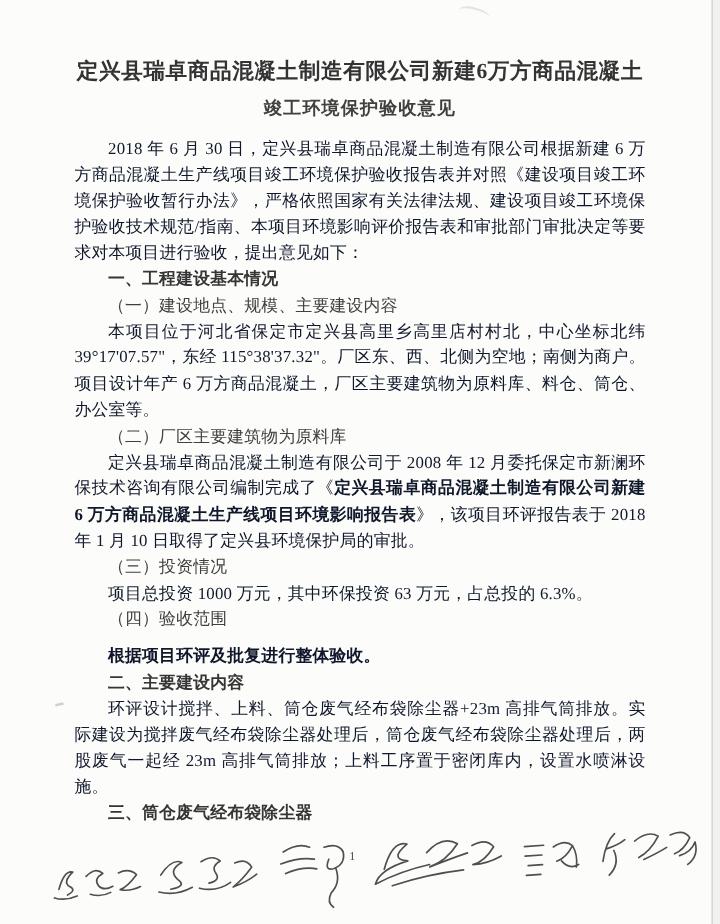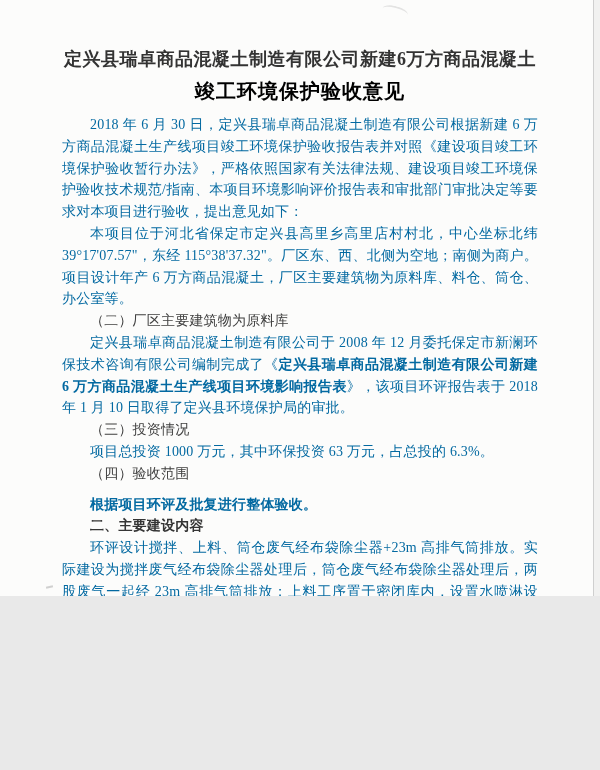--- a/index.html
+++ b/index.html
@@ -1,17 +1,17 @@
 <!DOCTYPE html>
 <html><head>
 <meta charset="utf-8">
 <style>
   html,body{margin:0;padding:0;background:#e9e9e9;}
   .page{
-    position:relative;width:600px;height:596px;margin:0 auto;
+    position:relative;width:600px;height:770px;margin:0 auto;
     background:#fcfcfb;overflow:hidden;
     font-family:"Liberation Serif","DejaVu Serif",serif;
     color:#3d3d3d;
   }
   .scan-edge{
     position:absolute;top:0;right:0;width:6px;height:770px;
     background:#f1f1f0;border-left:1px solid #cfcfcf;
   }
   .smudge{
     position:absolute;left:382px;top:6px;width:26px;height:9px;
@@ -24,29 +24,29 @@
   }
   .content{
     position:absolute;left:62px;top:44px;width:476px;
   }
   .doc-title{
     font-size:18px;font-weight:bold;color:#333;
     text-align:center;line-height:31px;margin:0;
     letter-spacing:.5px;
   }
   .doc-subtitle{
-    font-size:20px;font-weight:bold;color:#000000;
+    font-size:15px;font-weight:bold;color:#404040;
     text-align:center;line-height:24px;margin:4px 0 0 0;
     letter-spacing:1px;
   }
   .doc-body{margin-top:11px;}
   .doc-body p{
     margin:0;font-size:14px;line-height:21.8px;
     text-align:justify;text-indent:2em;
-    color:#0369a1;letter-spacing:.2px;
+    color:#0f172a;letter-spacing:.2px;
   }
   .doc-body p.h1{font-weight:bold;color:#353535;}
   .doc-body p.h2{color:#404040;}
   .doc-body p.gap-top{margin-top:9px;font-weight:bold;}
   .doc-body .bold{font-weight:bold;}
   .page-number{
     position:absolute;left:291px;top:709px;
     font-size:10px;color:#4a4a4a;
     font-family:"Liberation Serif","DejaVu Serif",serif;
   }
@@ -62,20 +62,22 @@
 <div class="page">
 
   <div class="smudge"></div>
   <div class="speck"></div>
 
   <div class="content">
     <p class="doc-title">定兴县瑞卓商品混凝土制造有限公司新建6万方商品混凝土</p>
     <p class="doc-subtitle">竣工环境保护验收意见</p>
     <div class="doc-body">
         <p class="p"><span>2018 年 6 月 30 日，定兴县瑞卓商品混凝土制造有限公司根据新建 6 万方商品混凝土生产线项目竣工环境保护验收报告表并对照《建设项目竣工环境保护验收暂行办法》，严格依照国家有关法律法规、建设项目竣工环境保护验收技术规范/指南、本项目环境影响评价报告表和审批部门审批决定等要求对本项目进行验收，提出意见如下：</span></p>
+        <p class="h1"><span>一、工程建设基本情况</span></p>
+        <p class="h2"><span>（一）建设地点、规模、主要建设内容</span></p>
         <p class="p"><span>本项目位于河北省保定市定兴县高里乡高里店村村北，中心坐标北纬 39°17'07.57"，东经 115°38'37.32"。厂区东、西、北侧为空地；南侧为商户。项目设计年产 6 万方商品混凝土，厂区主要建筑物为原料库、料仓、筒仓、办公室等。</span></p>
         <p class="h2"><span>（二）厂区主要建筑物为原料库</span></p>
         <p class="p"><span>定兴县瑞卓商品混凝土制造有限公司于 2008 年 12 月委托保定市新澜环保技术咨询有限公司编制完成了《</span><span class="bold">定兴县瑞卓商品混凝土制造有限公司新建 6 万方商品混凝土生产线项目环境影响报告表</span><span>》，该项目环评报告表于 2018 年 1 月 10 日取得了定兴县环境保护局的审批。</span></p>
         <p class="h2"><span>（三）投资情况</span></p>
         <p class="p"><span>项目总投资 1000 万元，其中环保投资 63 万元，占总投的 6.3%。</span></p>
         <p class="h2"><span>（四）验收范围</span></p>
         <p class="p gap-top"><span>根据项目环评及批复进行整体验收。</span></p>
         <p class="h1"><span>二、主要建设内容</span></p>
         <p class="p"><span>环评设计搅拌、上料、筒仓废气经布袋除尘器+23m 高排气筒排放。实际建设为搅拌废气经布袋除尘器处理后，筒仓废气经布袋除尘器处理后，两股废气一起经 23m 高排气筒排放；上料工序置于密闭库内，设置水喷淋设施。</span></p>
         <p class="h1"><span>三、筒仓废气经布袋除尘器</span></p>

